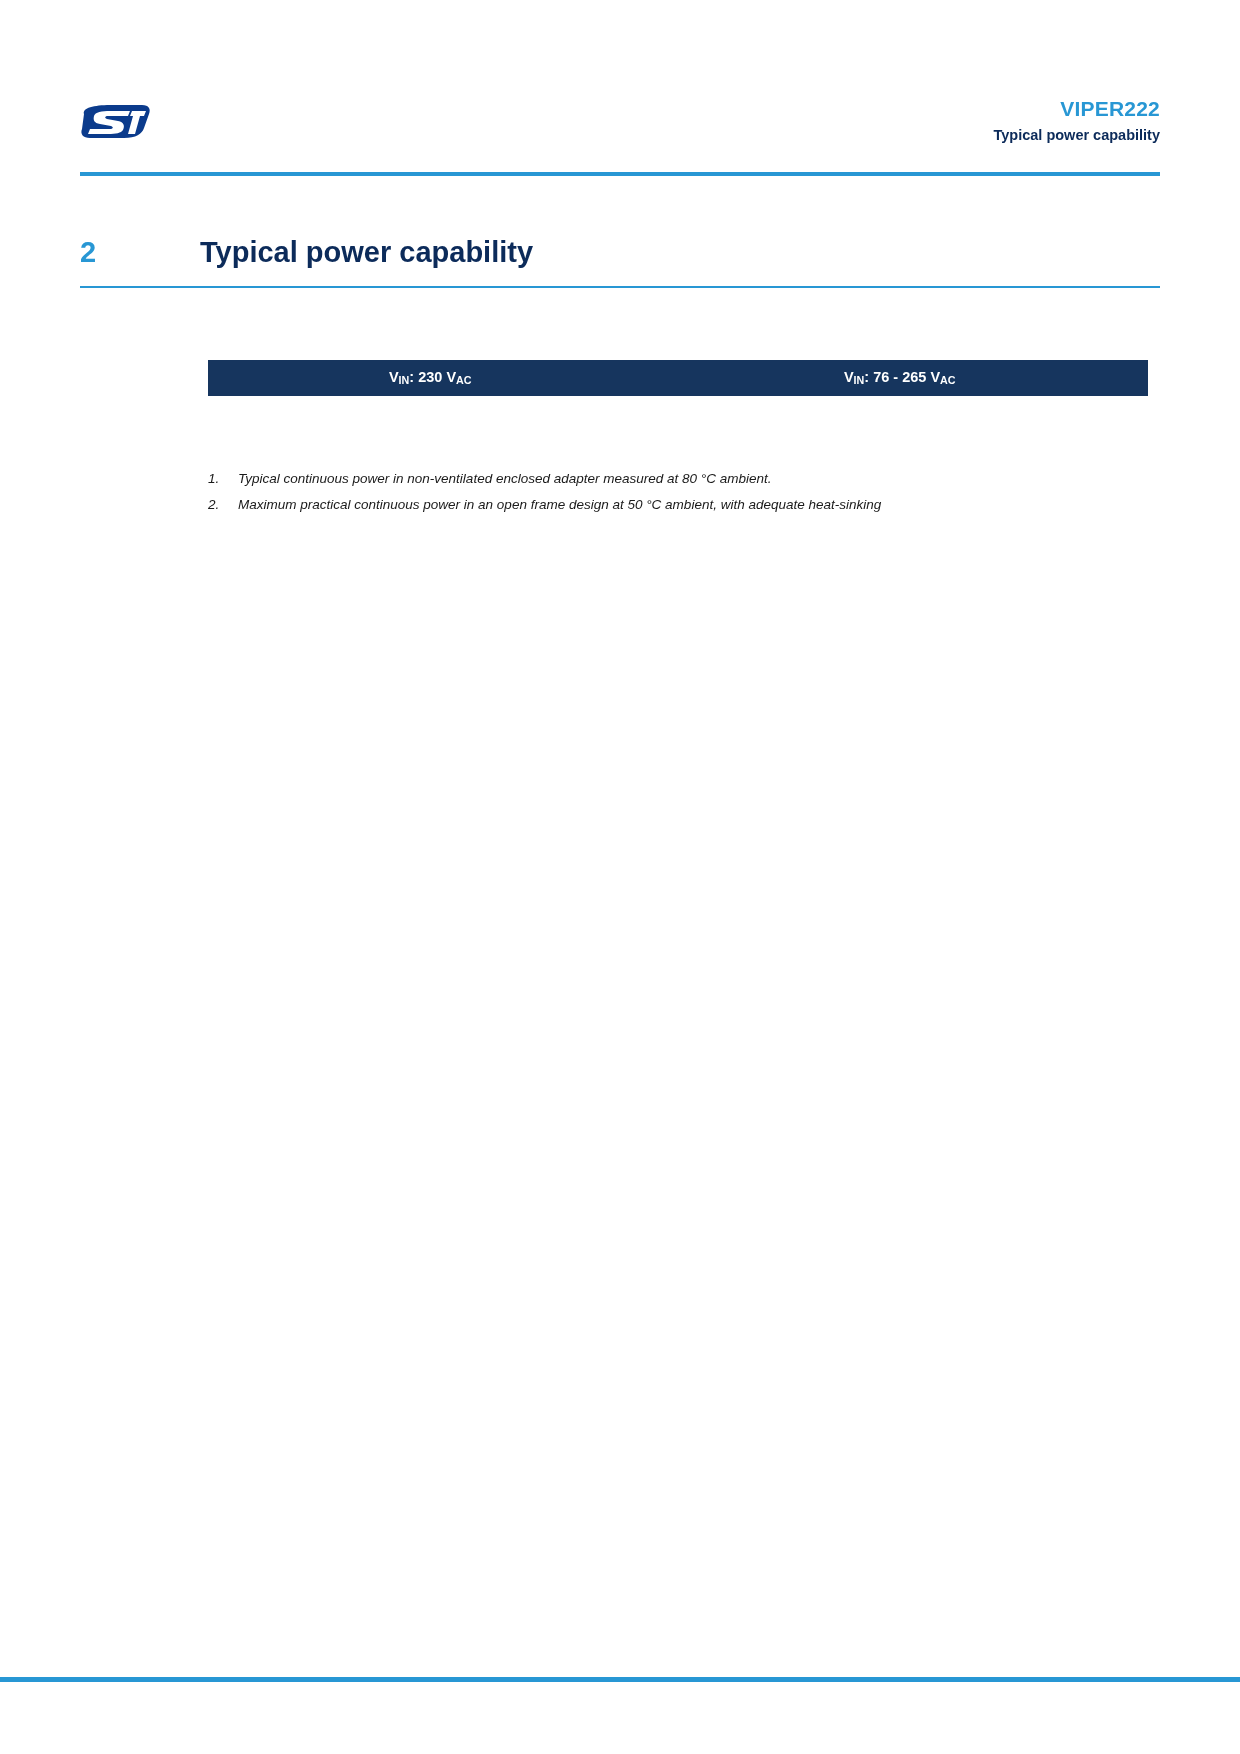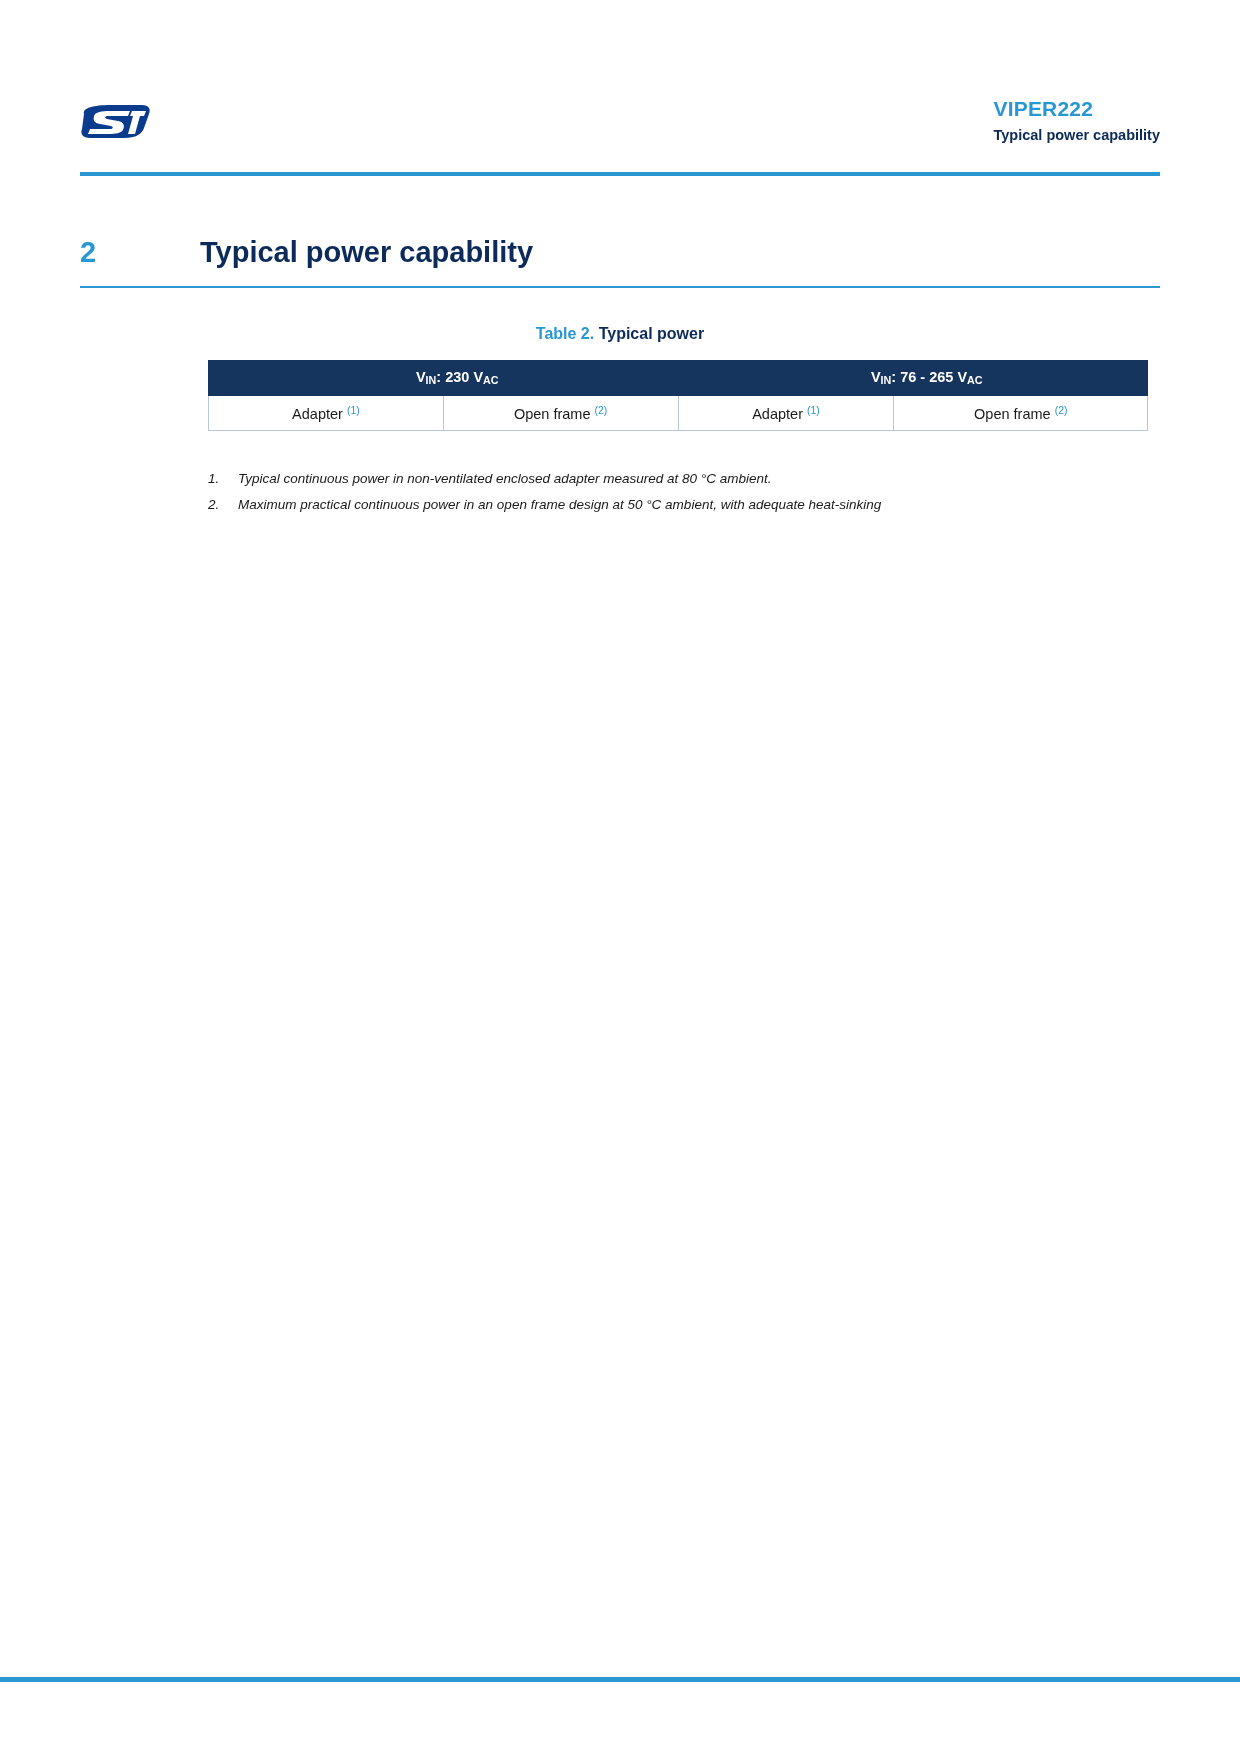--- a/index.html
+++ b/index.html
@@ -33,20 +33,21 @@
     position: absolute;
     left: 0;
     top: 8px;
     width: 72px;
     height: 36px;
   }
   .header-text {
     position: absolute;
     right: 0;
     top: 0;
+    text-align: right;
   }
   .doc-title {
     color: #2897d4;
     font-size: 21px;
     font-weight: bold;
     letter-spacing: 0.2px;
     line-height: 26px;
   }
   .doc-subtitle {
     color: #0c2b5a;
@@ -235,49 +236,31 @@
     </div>
   </div>
   <div class="header-rule"></div>
 
   <div class="section">
     <div class="section-number">2</div>
     <div class="section-title">Typical power capability</div>
   </div>
   <div class="section-rule"></div>
 
-  <div class="table-caption">
-    <span class="cap-label">Table 2.</span>
-    <span class="cap-text">Typical power</span>
-  </div>
 
   <table class="tbl">
     <tbody>
       <tr>
         <td class="hdr-main" colspan="2">
           <span>V</span><sub>IN</sub><span>: 230 V</span><sub>AC</sub>
         </td>
         <td class="hdr-main" colspan="2">
           <span>V</span><sub>IN</sub><span>: 76 - 265 V</span><sub>AC</sub>
         </td>
       </tr>
-      <tr>
-        <td class="hdr-sub" style="width:25%">
-          <span>Adapter</span> <sup class="fn">(1)</sup>
-        </td>
-        <td class="hdr-sub" style="width:25%">
-          <span>Open frame</span> <sup class="fn">(2)</sup>
-        </td>
-        <td class="hdr-sub" style="width:23%">
-          <span>Adapter</span> <sup class="fn">(1)</sup>
-        </td>
-        <td class="hdr-sub" style="width:27%">
-          <span>Open frame</span> <sup class="fn">(2)</sup>
-        </td>
-      </tr>
     </tbody>
   </table>
 
   <div class="footnotes">
     <div class="footnote">
       <div class="fn-num">1.</div>
       <div class="fn-txt">Typical continuous power in non-ventilated enclosed adapter measured at 80 °C ambient.</div>
     </div>
     <div class="footnote">
       <div class="fn-num">2.</div>

